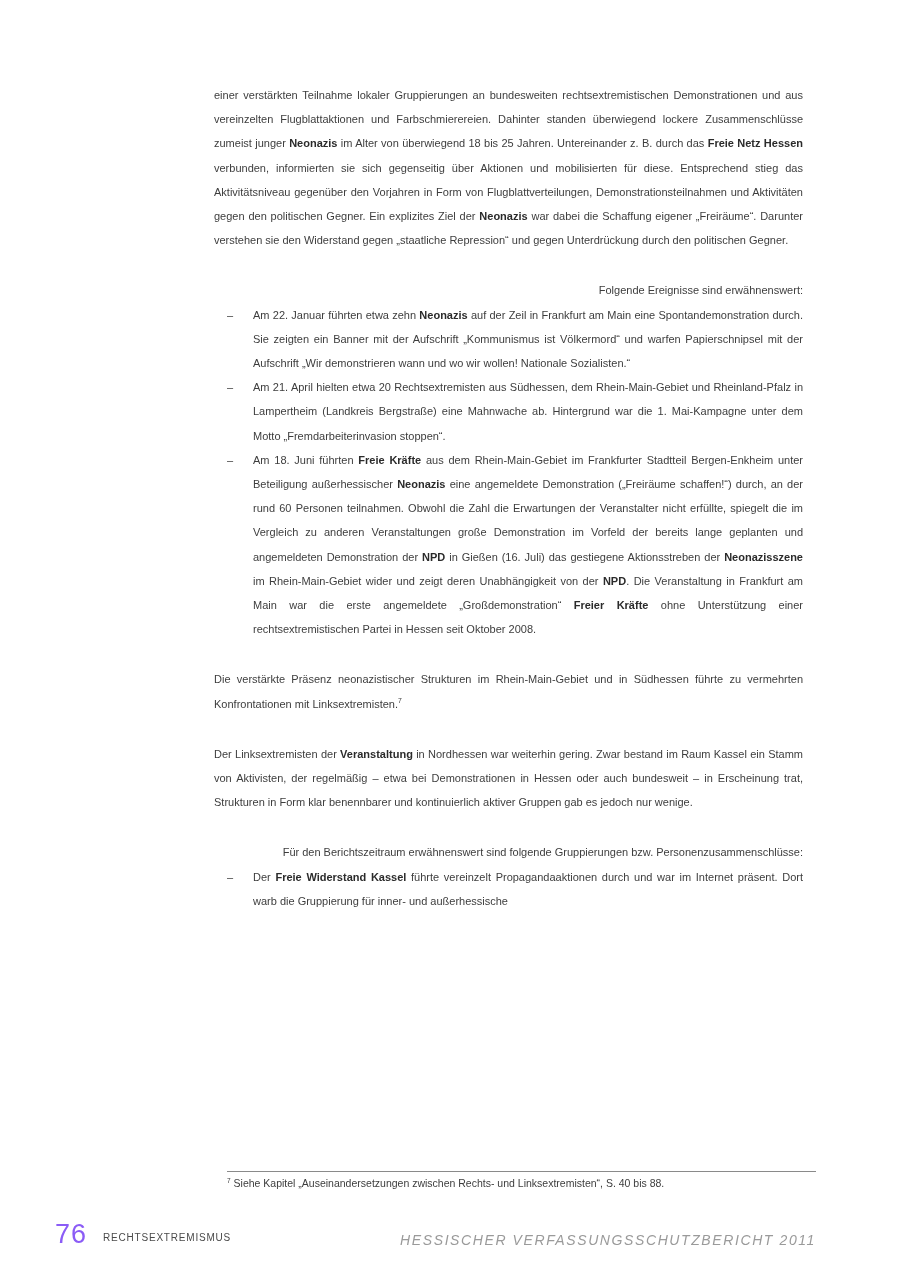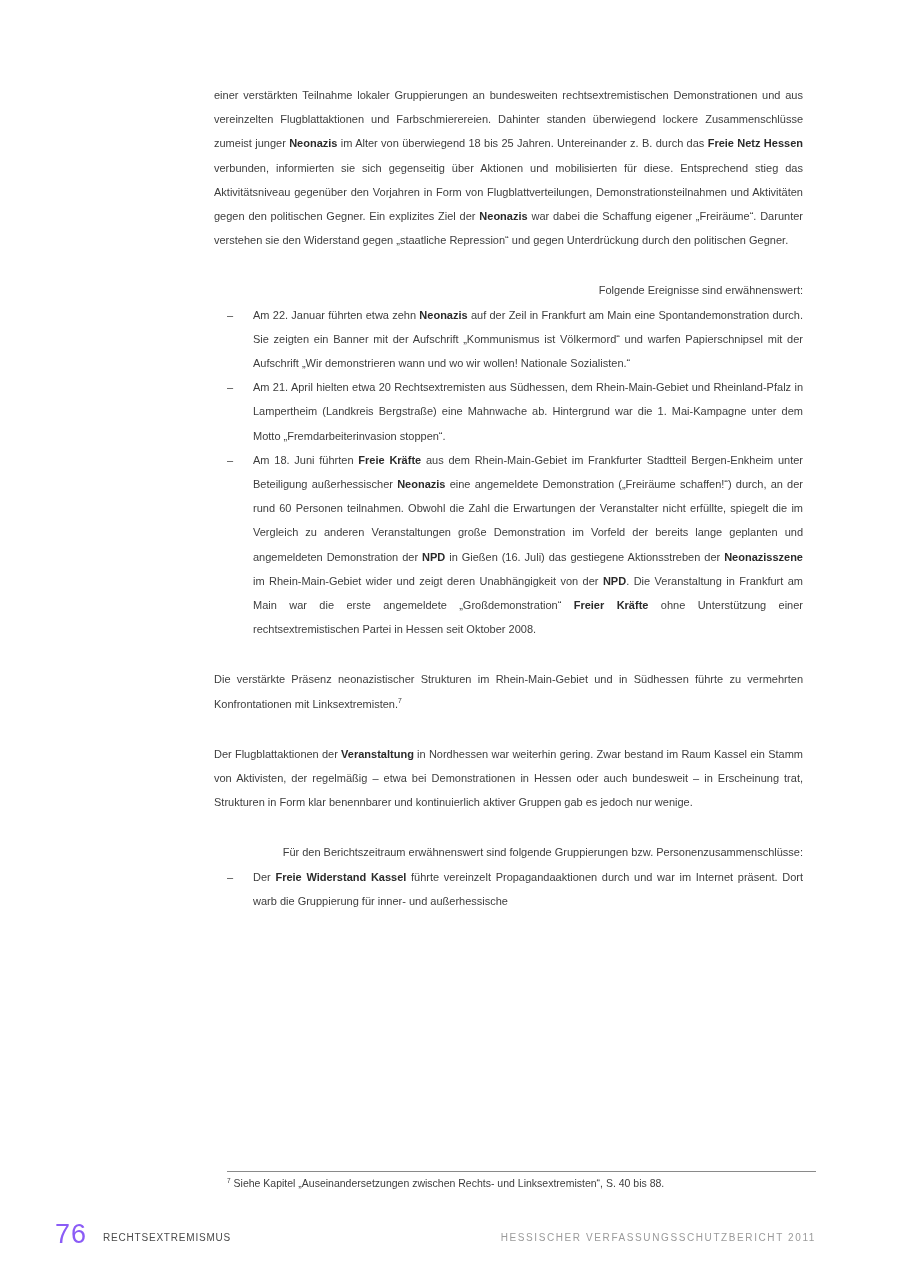--- a/index.html
+++ b/index.html
@@ -99,24 +99,25 @@
     left: 103px;
     top: 1232px;
     font-size: 10px;
     letter-spacing: 0.8px;
     color: #4a4a4a;
   }
   .footer-report {
     position: absolute;
     right: 84px;
     top: 1232px;
-    font-size: 10px;
+    font-size: 14px;
     letter-spacing: 1.6px;
     color: #9a9a9a;
     text-align: right;
+    font-style: italic;
   }
 </style>
 </head>
 <body>
 
 <div class="page">
 
 
   <div class="main-col">
 
@@ -125,21 +126,21 @@
     <p class="intro">Folgende Ereignisse sind erwähnenswert:</p>
 
     <ul class="dash-list">
       <li><span>Am 22. Januar führten etwa zehn </span><strong>Neonazis</strong><span> auf der Zeil in Frankfurt am Main eine Spontandemonstration durch. Sie zeigten ein Banner mit der Aufschrift „Kommunismus ist Völkermord“ und warfen Papierschnipsel mit der Aufschrift „Wir demonstrieren wann und wo wir wollen! Nationale Sozialisten.“</span></li>
       <li><span>Am 21. April hielten etwa 20 Rechtsextremisten aus Südhessen, dem Rhein-Main-Gebiet und Rheinland-Pfalz in Lampertheim (Landkreis Bergstraße) eine Mahnwache ab. Hintergrund war die 1. Mai-Kampagne unter dem Motto „Fremdarbeiterinvasion stoppen“.</span></li>
       <li><span>Am 18. Juni führten </span><strong>Freie Kräfte</strong><span> aus dem Rhein-Main-Gebiet im Frankfurter Stadtteil Bergen-Enkheim unter Beteiligung außerhessischer </span><strong>Neonazis</strong><span> eine angemeldete Demonstration („Freiräume schaffen!“) durch, an der rund 60 Personen teilnahmen. Obwohl die Zahl die Erwartungen der Veranstalter nicht erfüllte, spiegelt die im Vergleich zu anderen Veranstaltungen große Demonstration im Vorfeld der bereits lange geplanten und angemeldeten Demonstration der </span><strong>NPD</strong><span> in Gießen (16. Juli) das gestiegene Aktionsstreben der </span><strong>Neonazisszene</strong><span> im Rhein-Main-Gebiet wider und zeigt deren Unabhängigkeit von der </span><strong>NPD</strong><span>. Die Veranstaltung in Frankfurt am Main war die erste angemeldete „Großdemonstration“ </span><strong>Freier Kräfte</strong><span> ohne Unterstützung einer rechtsextremistischen Partei in Hessen seit Oktober 2008.</span></li>
     </ul>
 
     <p><span>Die verstärkte Präsenz neonazistischer Strukturen im Rhein-Main-Gebiet und in Südhessen führte zu vermehrten Konfrontationen mit Linksextremisten.</span><sup>7</sup></p>
 
-    <p><span>Der Flugblattaktionen der </span><strong>Veranstaltung</strong><span> in Nordhessen war weiterhin gering. Zwar bestand im Raum Kassel ein Stamm von Aktivisten, der regelmäßig – etwa bei Demonstrationen in Hessen oder auch bundesweit – in Erscheinung trat, Strukturen in Form klar benennbarer und kontinuierlich aktiver Gruppen gab es jedoch nur wenige.</span></p>
+    <p><span>Der Linksextremisten der </span><strong>Veranstaltung</strong><span> in Nordhessen war weiterhin gering. Zwar bestand im Raum Kassel ein Stamm von Aktivisten, der regelmäßig – etwa bei Demonstrationen in Hessen oder auch bundesweit – in Erscheinung trat, Strukturen in Form klar benennbarer und kontinuierlich aktiver Gruppen gab es jedoch nur wenige.</span></p>
 
     <p class="intro">Für den Berichtszeitraum erwähnenswert sind folgende Gruppierungen bzw. Personenzusammenschlüsse:</p>
 
     <ul class="dash-list last">
       <li><span>Der </span><strong>Freie Widerstand Kassel</strong><span> führte vereinzelt Propagandaaktionen durch und war im Internet präsent. Dort warb die Gruppierung für inner- und außerhessische</span></li>
     </ul>
 
   </div>
 
   <div class="footnote"><sup>7</sup><span> Siehe Kapitel „Auseinandersetzungen zwischen Rechts- und Linksextremisten“, S. 40 bis 88.</span></div>

